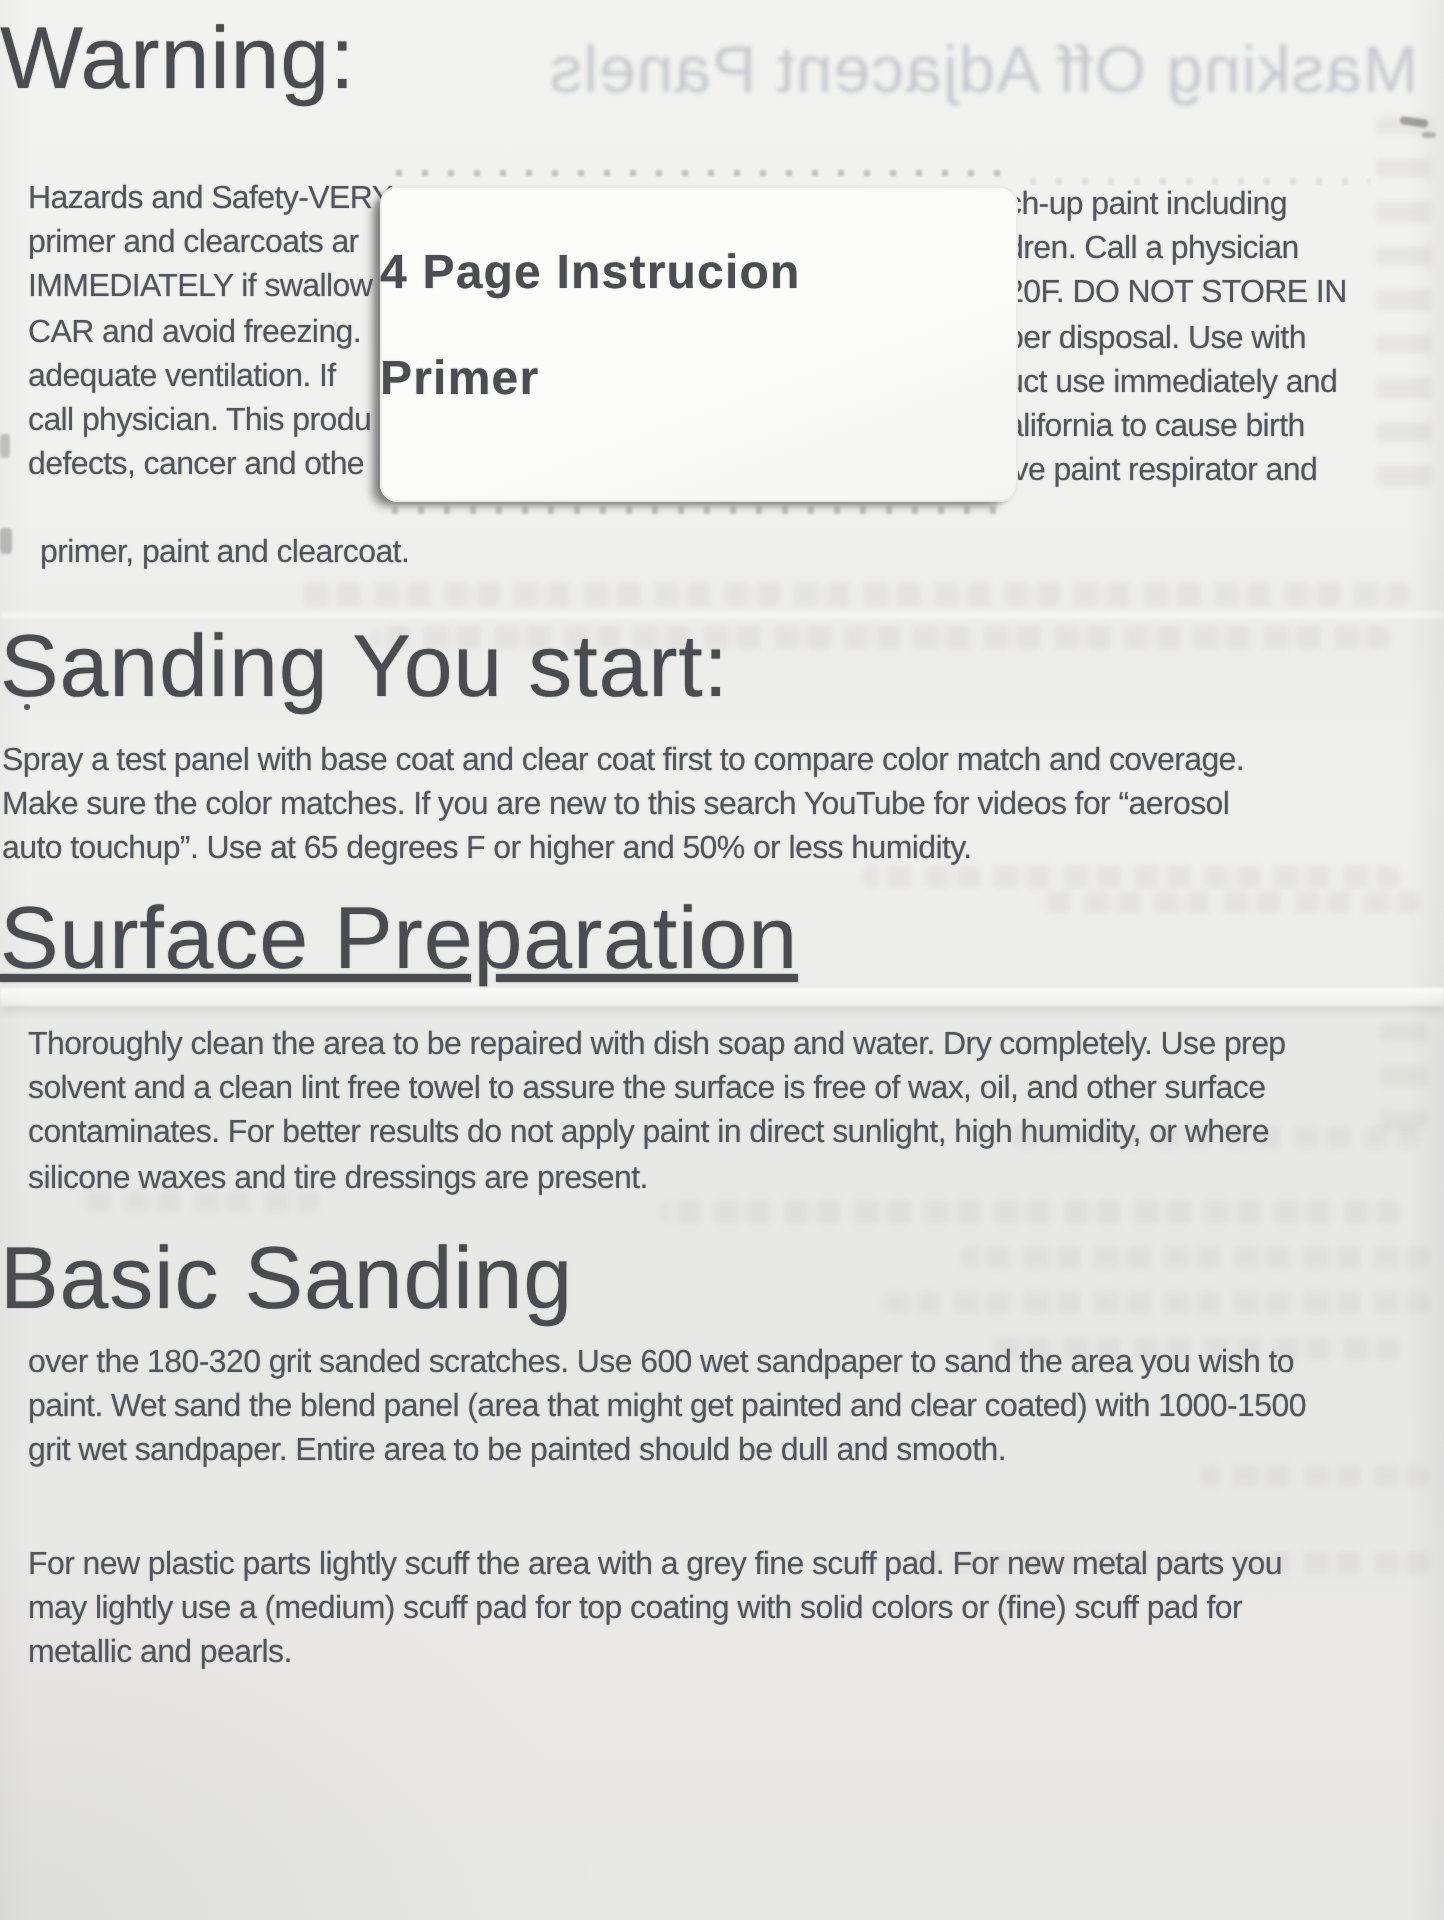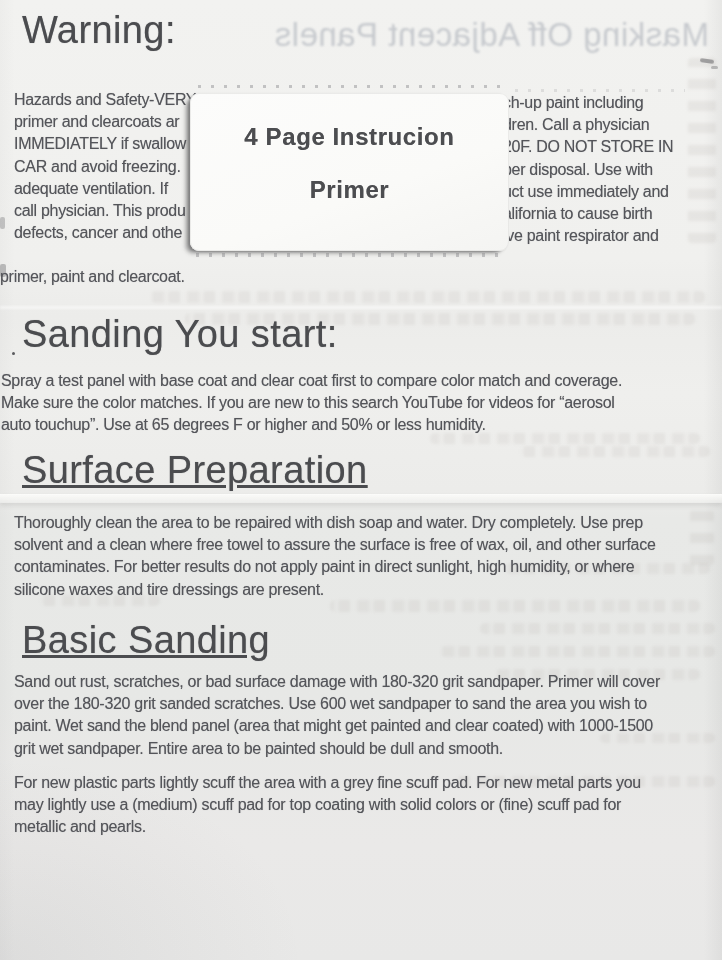--- a/index.html
+++ b/index.html
@@ -8,22 +8,22 @@
     width:722px;height:960px;
     overflow:hidden;
     font-family:"Liberation Sans","DejaVu Sans",sans-serif;
     background:
       radial-gradient(ellipse 60% 30% at 0% 100%, rgba(120,120,122,0.10), transparent 70%),
       linear-gradient(90deg, rgba(140,140,142,0.05) 0, transparent 2%, transparent 97.5%, rgba(120,120,122,0.09) 100%),
       linear-gradient(180deg,#f2f2f0 0%,#f0f0ee 27%,#ececea 33%,#efefed 41%,#ececea 51%,#e8e9e7 54%,#e7e8e6 72%,#eae9e8 88%,#e8e8e7 100%);
   }
   
   .h1{
-    position:absolute;left:22px;
-    font-size:38px;line-height:44px;letter-spacing:0.4px;
+    position:absolute;left:0;
+    font-size:44px;line-height:44px;letter-spacing:0.4px;
     color:#4b4c4f;text-shadow:0 0 0.8px rgba(75,76,80,0.55);
     white-space:nowrap;
   }
   .bodycol{position:absolute;font-size:16px;line-height:22.2px;letter-spacing:-0.3px;
     color:#54555a;text-shadow:0 0 0.7px rgba(84,85,90,0.5);}
   .bodycol .line{white-space:nowrap;}
   
   .bleed-heading{
     position:absolute;left:293px;top:16px;width:416px;
     font-size:33px;letter-spacing:0.5px;text-align:center;white-space:nowrap;
@@ -51,21 +51,21 @@
     background:linear-gradient(180deg,rgba(252,252,250,0.95),rgba(240,240,238,0.4));
     box-shadow:0 3px 4px rgba(110,110,112,0.16);filter:blur(0.4px);}
   
   .sticker{
     position:absolute;left:190px;top:93px;width:319px;height:158px;
     background:linear-gradient(160deg,#fcfcfb 0%,#fafaf8 60%,#f4f4f2 100%);
     border-radius:9px;
     box-shadow:-6px 4px 4px -2px rgba(72,72,75,0.55),
                -2px 1px 2px rgba(90,90,92,0.3),
                inset 0 0 0 1px rgba(220,220,218,0.55);
-    display:flex;flex-direction:column;align-items:center;
+    display:flex;flex-direction:column;
     padding-top:31px;box-sizing:border-box;gap:27px;
   }
   .sticker-text{
     font-weight:bold;font-size:24px;line-height:26px;letter-spacing:0.6px;
     color:#4c4d50;text-shadow:0 0 0.6px rgba(76,77,80,0.6);white-space:nowrap;
   }
   .dotsrow{
     position:absolute;height:3px;
     background:repeating-linear-gradient(90deg,rgba(128,128,132,0.42) 0 3px,transparent 3px 13px);
     filter:blur(0.4px);
@@ -118,21 +118,21 @@
   <div class="bodycol" style="left:503px;top:92px;">
     <div class="line">ch-up paint including</div>
     <div class="line">dren. Call a physician</div>
     <div class="line">20F. DO NOT STORE IN</div>
     <div class="line">per disposal. Use with</div>
     <div class="line">uct use immediately and</div>
     <div class="line">alifornia to cause birth</div>
     <div class="line">ive paint respirator and</div>
   </div>
 
-  <div class="bodycol" style="left:0;top:266px;">
+  <div class="bodycol" style="left:20px;top:266px;">
     <div class="line">primer, paint and clearcoat.</div>
   </div>
 
   <div class="dotsrow" style="left:198px;top:85px;width:305px;"></div>
   <div class="dotsrow" style="left:515px;top:89px;width:170px;opacity:.45;"></div>
   <div class="sticker">
     <div class="sticker-text">4 Page Instrucion</div>
     <div class="sticker-text">Primer</div>
   </div>
   <div class="dotsrow" style="left:196px;top:253px;width:310px;height:4px;"></div>
@@ -141,28 +141,27 @@
   <div class="stray-dot"></div>
   <div class="bodycol" style="left:1px;top:370px;">
     <div class="line">Spray a test panel with base coat and clear coat first to compare color match and coverage.</div>
     <div class="line">Make sure the color matches.  If you are new to this search YouTube for videos for “aerosol</div>
     <div class="line">auto touchup”.  Use at 65 degrees F or higher and 50% or less humidity.</div>
   </div>
 
   <div class="h1" style="top:448px;text-decoration:underline;">Surface Preparation</div>
   <div class="bodycol" style="left:14px;top:512px;">
     <div class="line">Thoroughly clean the area to be repaired with dish soap and water.  Dry completely. Use prep</div>
-    <div class="line">solvent and a clean where free towel to assure the surface is free of wax, oil, and other surface</div>
+    <div class="line">solvent and a clean lint free towel to assure the surface is free of wax, oil, and other surface</div>
     <div class="line">contaminates. For better results do not apply paint in direct sunlight, high humidity, or where</div>
     <div class="line">silicone waxes and tire dressings are present.</div>
   </div>
 
-  <div class="h1" style="top:618px;text-decoration:underline;">Basic Sanding</div>
+  <div class="h1" style="top:618px;">Basic Sanding</div>
   <div class="bodycol" style="left:14px;top:671px;">
-    <div class="line">Sand out rust, scratches, or bad surface damage with 180-320 grit sandpaper. Primer will cover</div>
     <div class="line">over the 180-320 grit sanded scratches. Use 600 wet sandpaper to sand the area you wish to</div>
     <div class="line">paint. Wet sand the blend panel (area that might get painted and clear coated) with 1000-1500</div>
     <div class="line">grit wet sandpaper. Entire area to be painted should be dull and smooth.</div>
   </div>
   <div class="bodycol" style="left:14px;top:772px;">
     <div class="line">For new plastic parts lightly scuff the area with a grey fine scuff pad. For new metal parts you</div>
     <div class="line">may lightly use a (medium) scuff pad for top coating with solid colors or (fine) scuff pad for</div>
     <div class="line">metallic and pearls.</div>
   </div>
 

